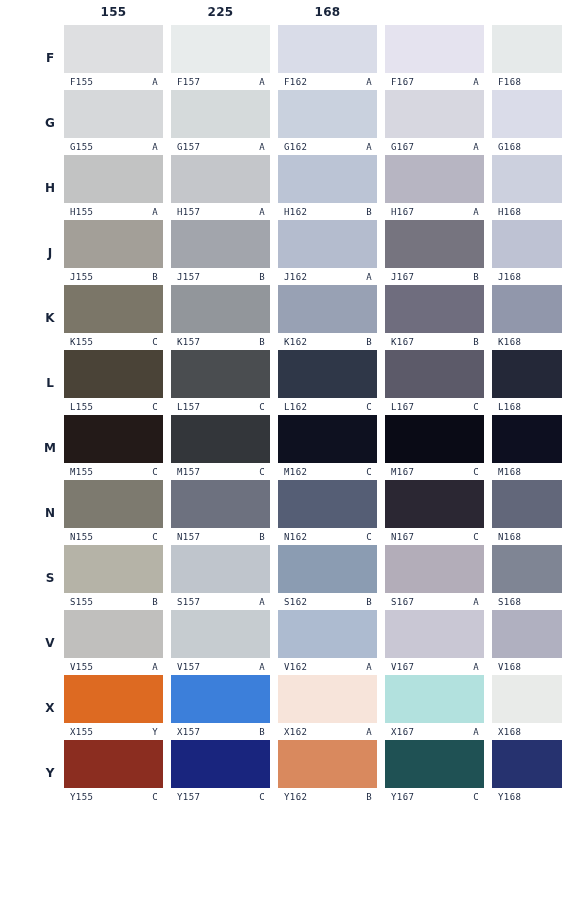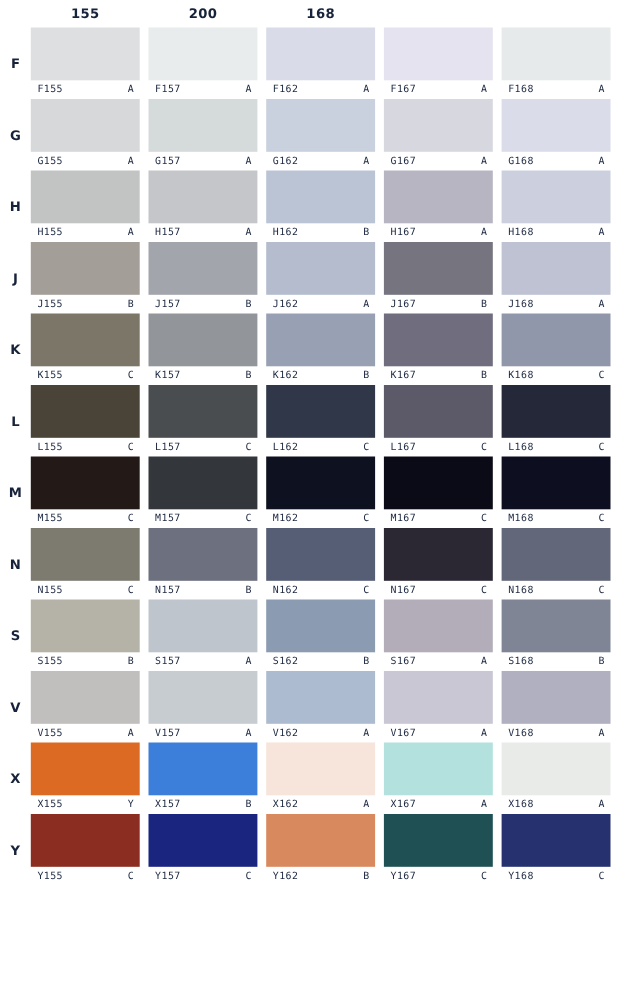--- a/index.html
+++ b/index.html
@@ -13,20 +13,21 @@
     font-family: "DejaVu Sans", sans-serif;
     color: #17233a;
     overflow: hidden;
   }
 
   #sheet {
     position: relative;
     width: 562px;
     height: 908px;
     box-sizing: border-box;
+    padding-left: 36px;
   }
 
   
   #col-header {
     display: flex;
     height: 25px;
     padding-left: 28px;
     box-sizing: border-box;
   }
   .col-head {
@@ -98,21 +99,21 @@
   .chip-code { white-space: nowrap; }
   .chip-grade { white-space: nowrap; }
 </style>
 </head>
 <body>
 
 <div id="sheet">
 
   <div id="col-header">
       <div class="col-head">155</div>
-      <div class="col-head">200</div>
+      <div class="col-head">225</div>
       <div class="col-head">168</div>
     </div>
 
   <div id="grid-wrap">
     <div id="row-labels">
         <div class="row-label">
           <span class="glyph">F</span>
         </div>
         <div class="row-label">
           <span class="glyph">G</span>

